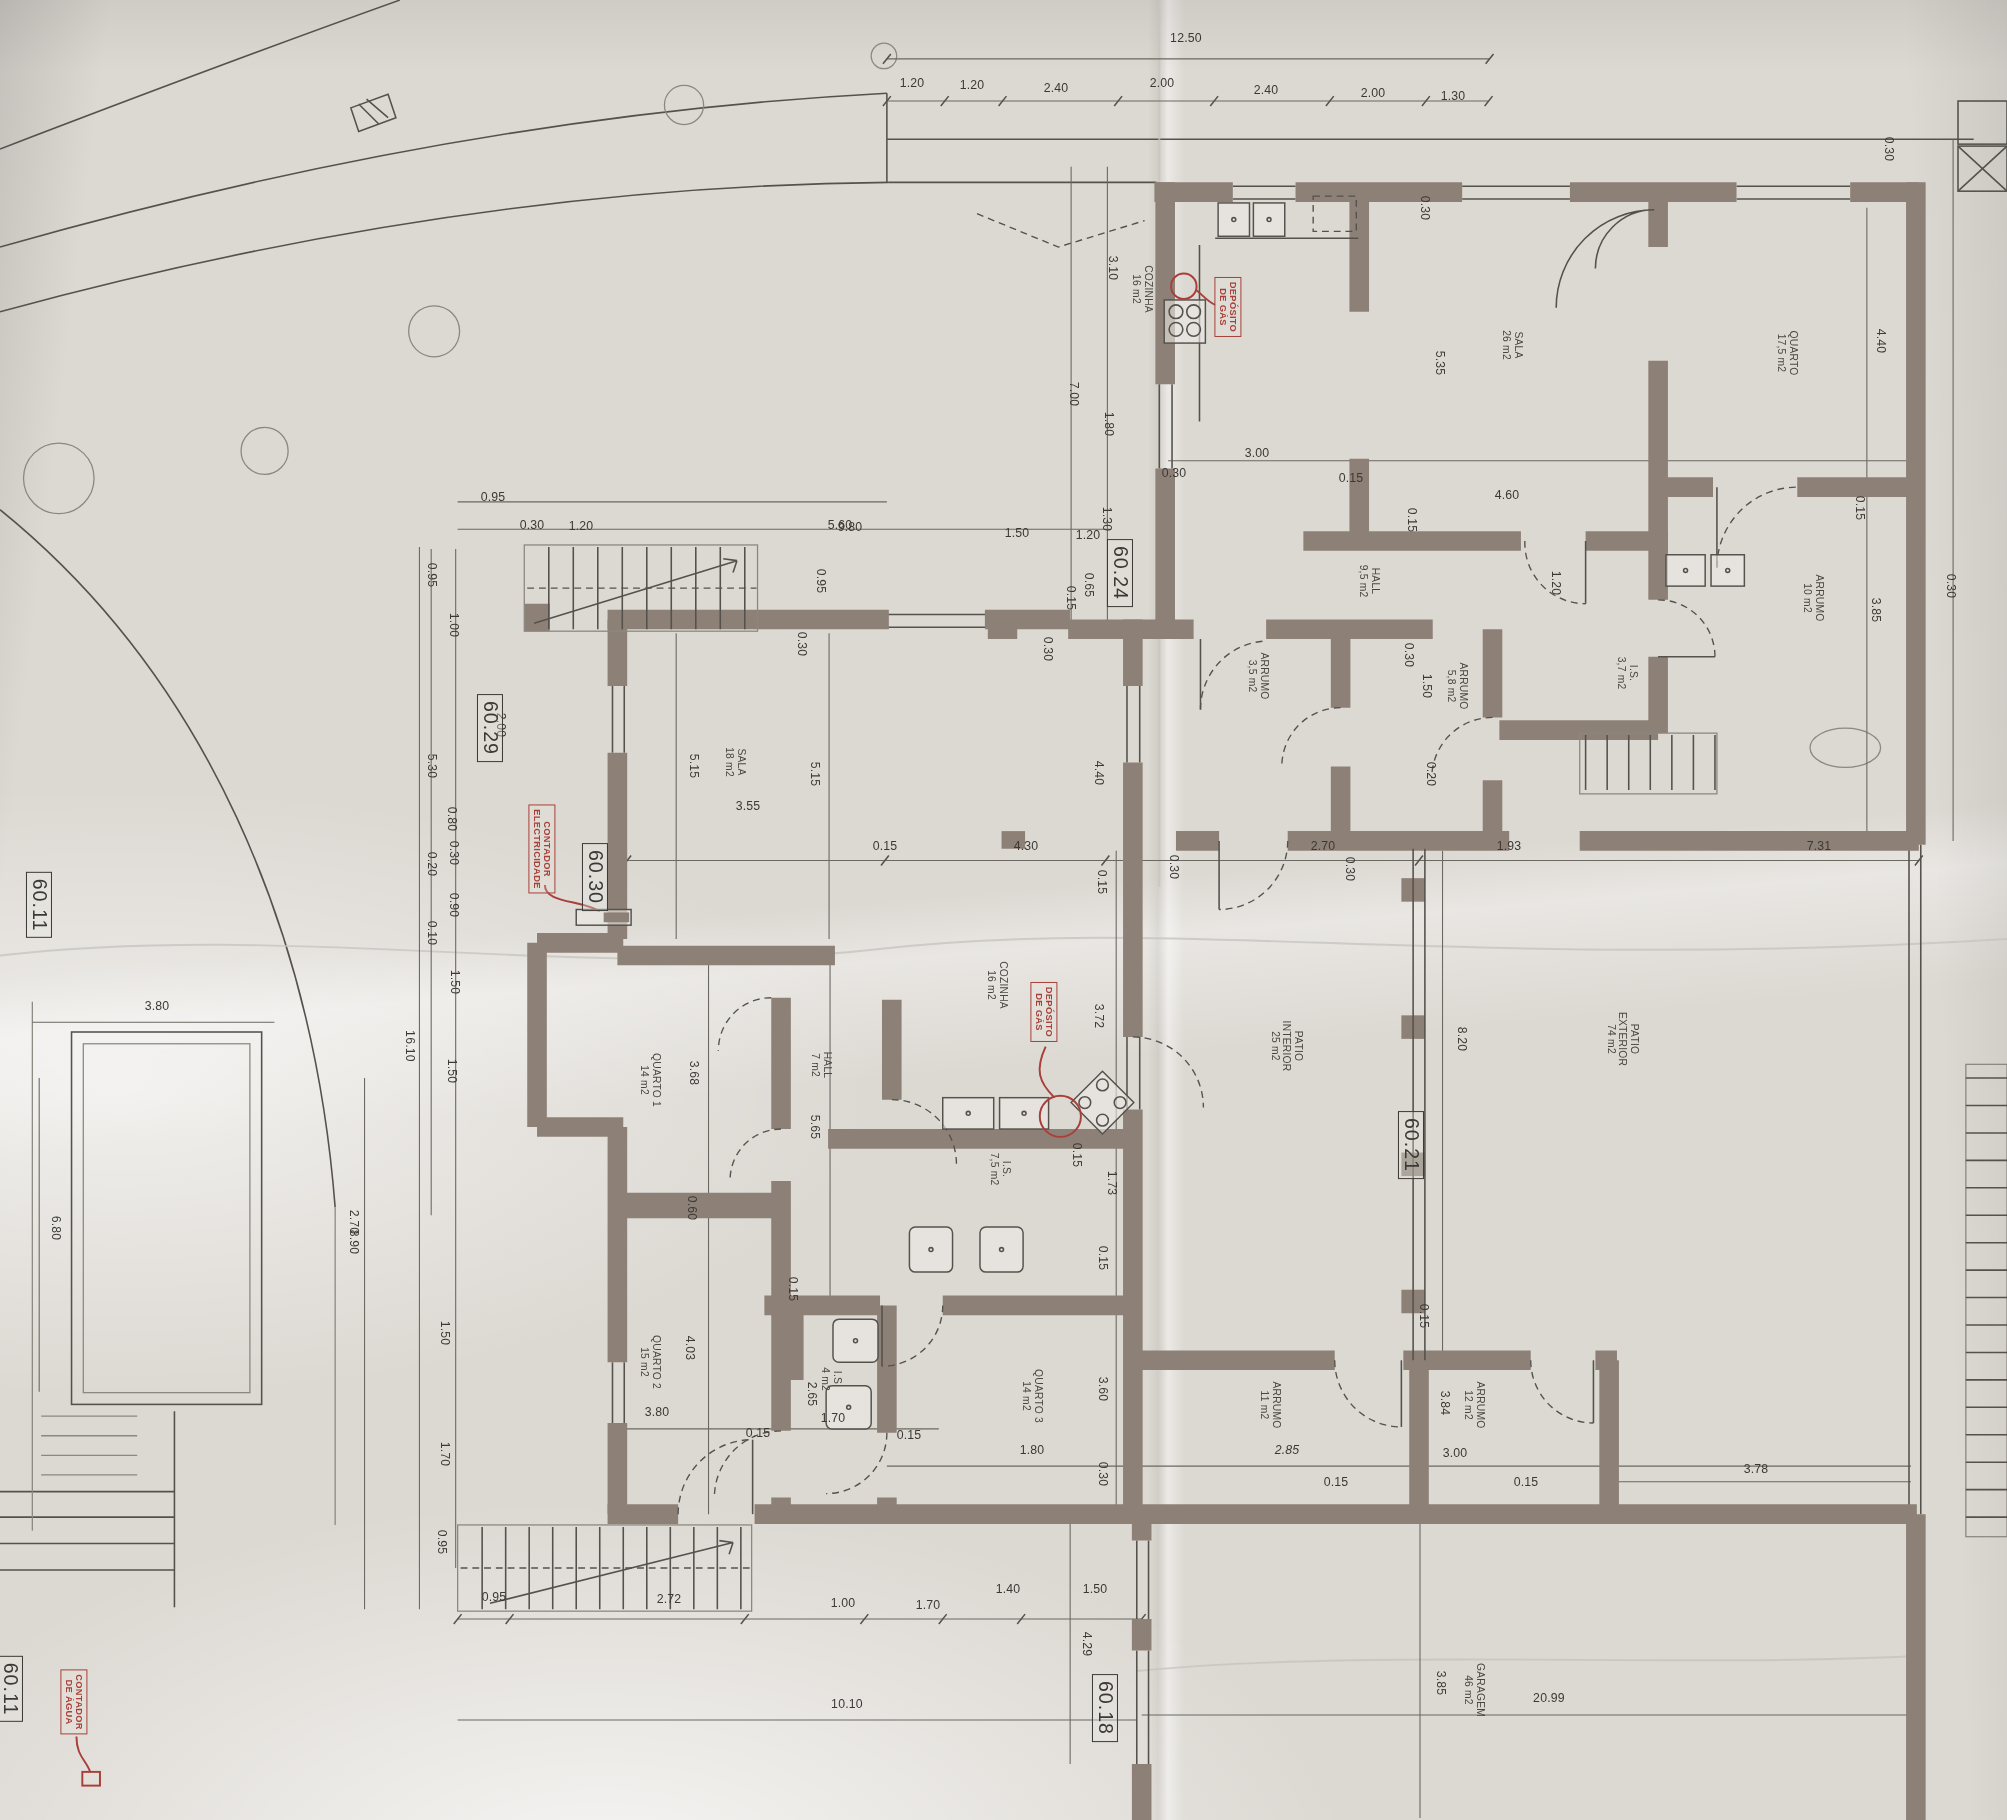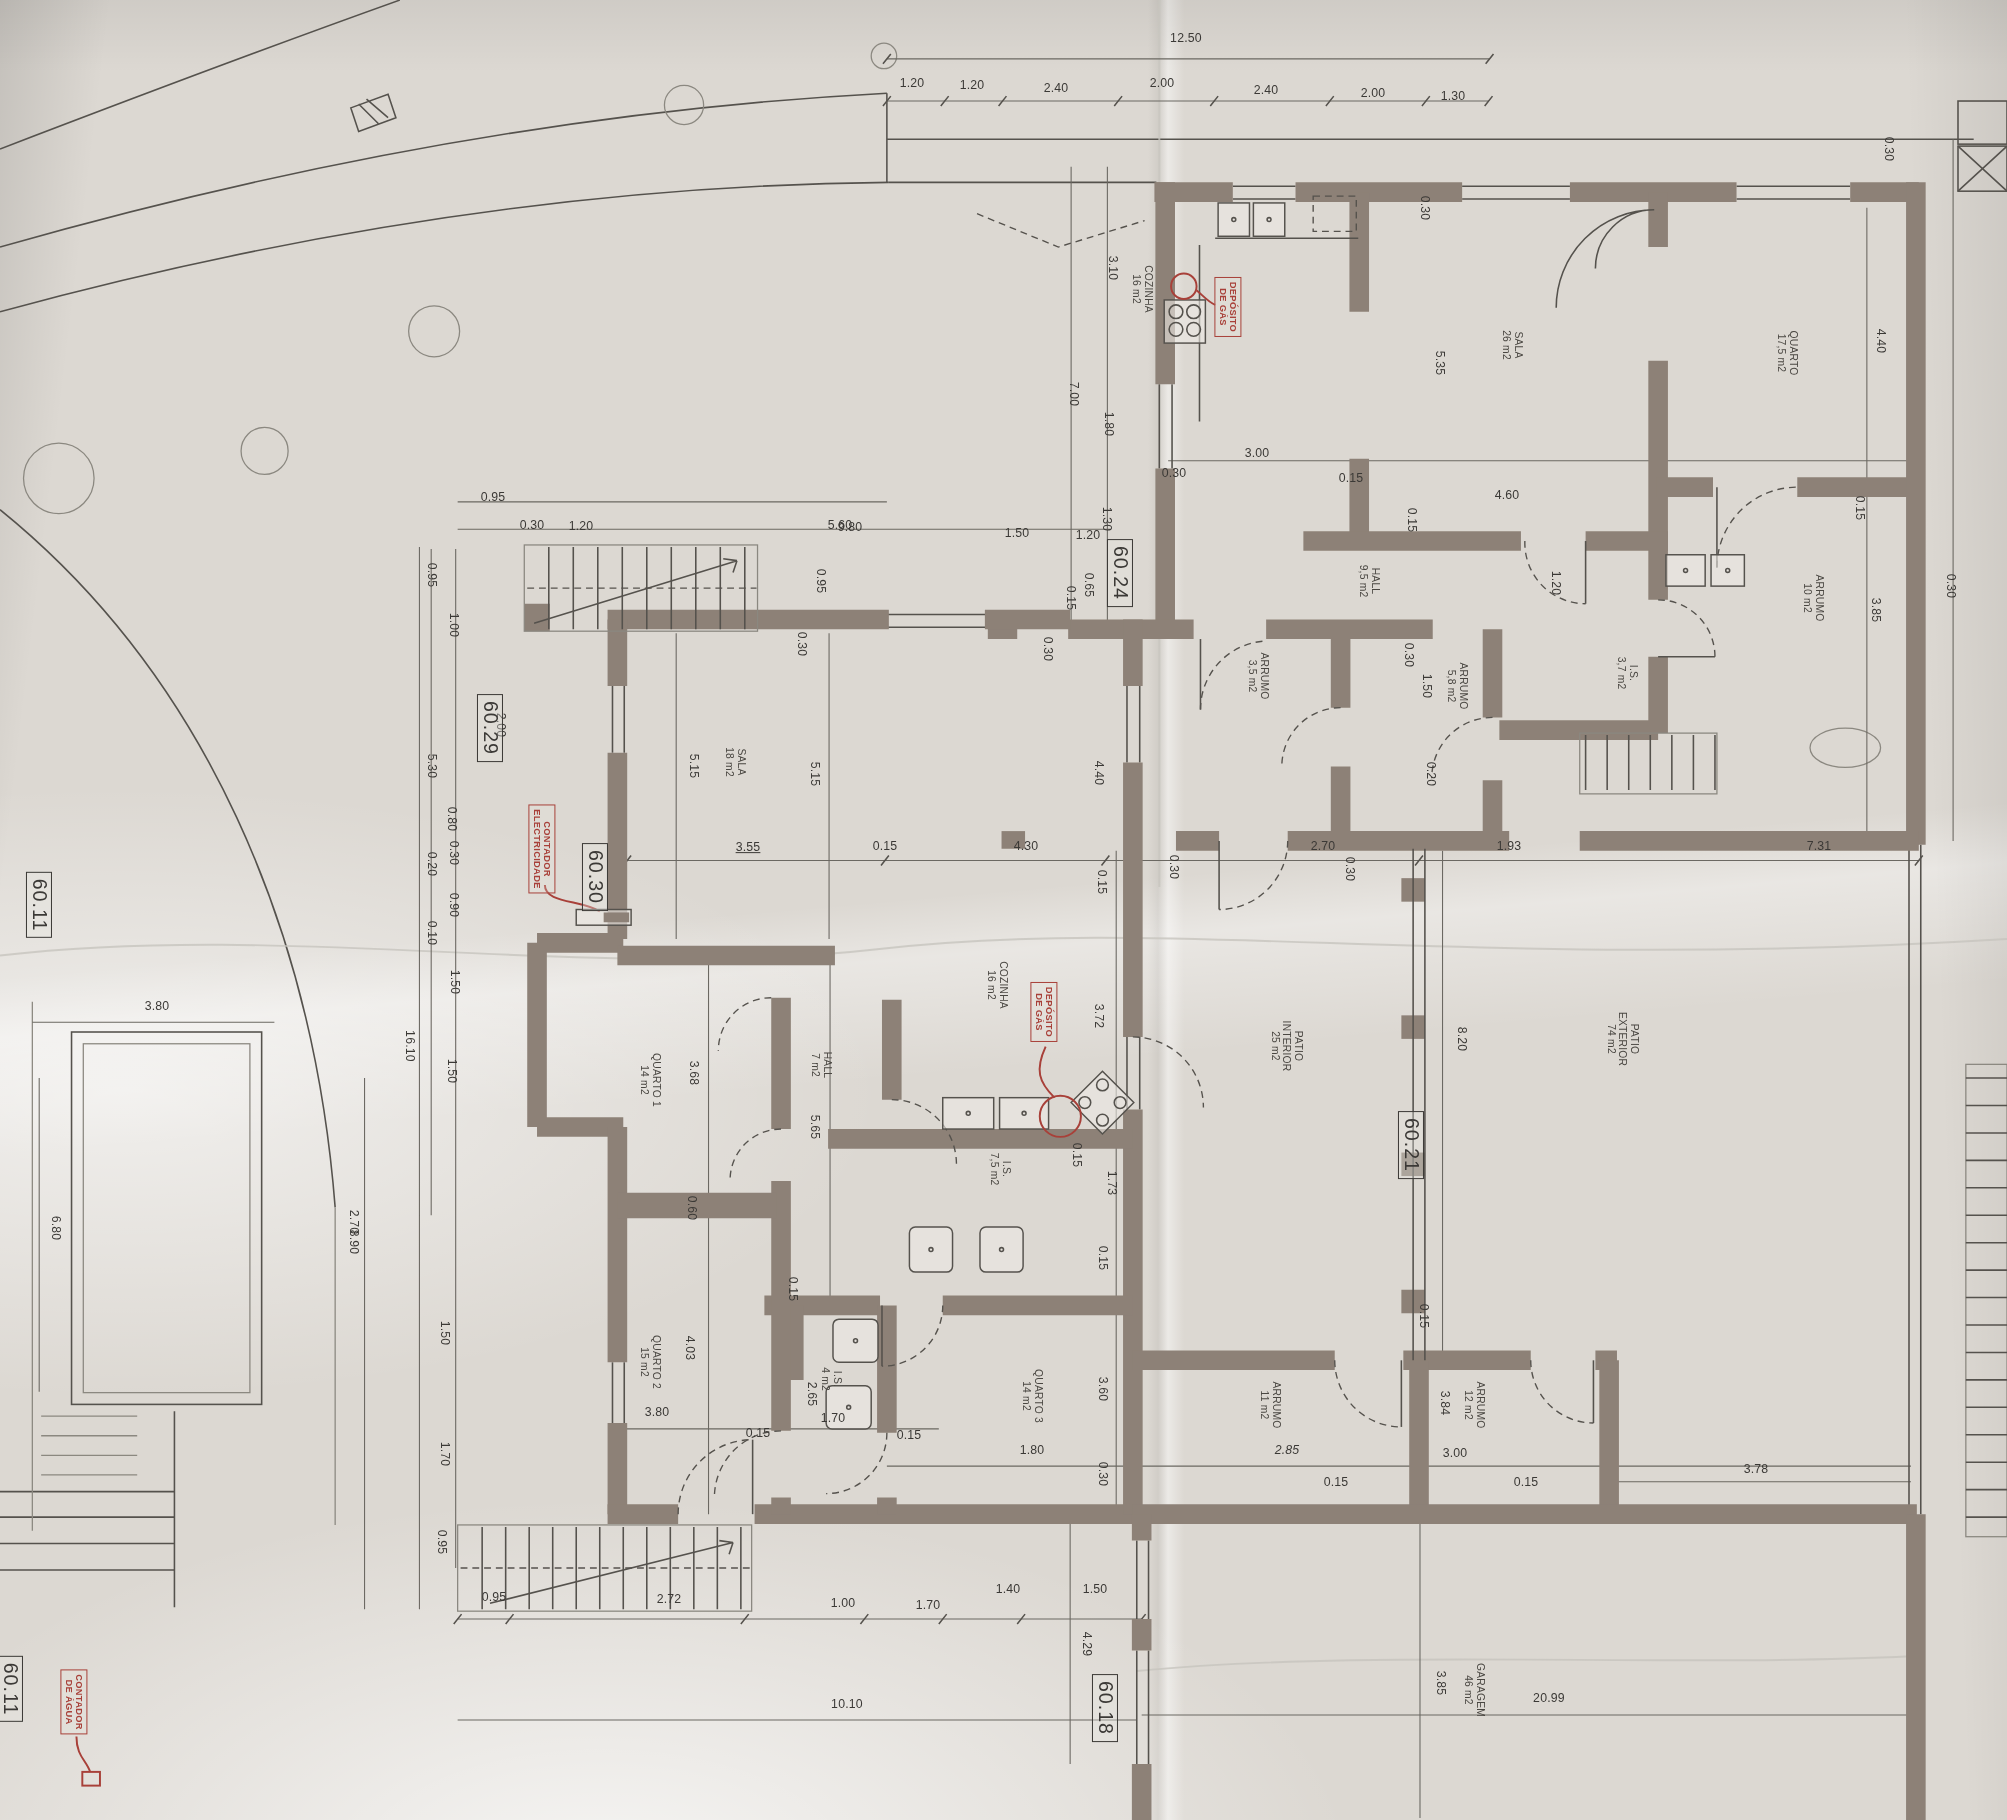--- a/index.html
+++ b/index.html
@@ -302,21 +302,21 @@
       <div class="lbl dim v" style="left: 353px; top: 1222px;">2.70</div>
       <div class="lbl dim v" style="left: 353px; top: 1242px;">8.90</div>
       <div class="lbl dim v" style="left: 444px; top: 1333px;">1.50</div>
       <div class="lbl dim v" style="left: 444px; top: 1454px;">1.70</div>
       <div class="lbl dim v" style="left: 441px; top: 1542px;">0.95</div>
       <div class="lbl dim" style="left: 157px; top: 1007px;">3.80</div>
       <div class="lbl dim v" style="left: 55px; top: 1228px;">6.80</div>
       <div class="lbl dim v" style="left: 693px; top: 766px;">5.15</div>
       <div class="lbl dim v" style="left: 814px; top: 774px;">5.15</div>
       <div class="lbl dim v" style="left: 1098px; top: 773px;">4.40</div>
-      <div class="lbl dim" style="left: 748px; top: 848px; text-decoration: underline;">3.55</div>
+      <div class="lbl dim" style="left: 748px; top: 807px;">3.55</div>
       <div class="lbl dim" style="left: 885px; top: 847px;">0.15</div>
       <div class="lbl dim" style="left: 1026px; top: 847px;">4.30</div>
       <div class="lbl dim v" style="left: 1173px; top: 867px;">0.30</div>
       <div class="lbl dim" style="left: 1323px; top: 847px;">2.70</div>
       <div class="lbl dim v" style="left: 1349px; top: 869px;">0.30</div>
       <div class="lbl dim" style="left: 1509px; top: 847px;">1.93</div>
       <div class="lbl dim" style="left: 1819px; top: 847px;">7.31</div>
       <div class="lbl dim v" style="left: 1101px; top: 882px;">0.15</div>
       <div class="lbl dim v" style="left: 1461px; top: 1039px;">8.20</div>
       <div class="lbl dim v" style="left: 1950px; top: 586px;">0.30</div>

